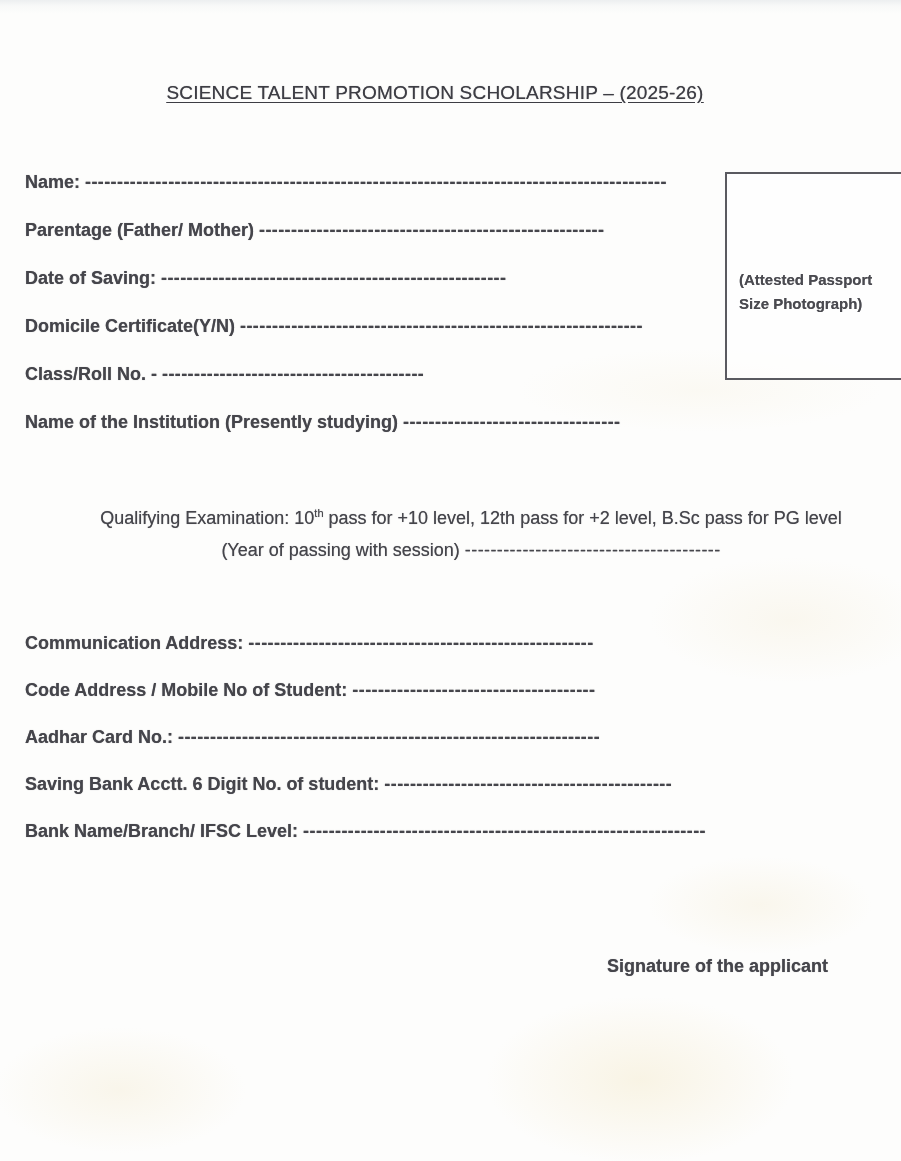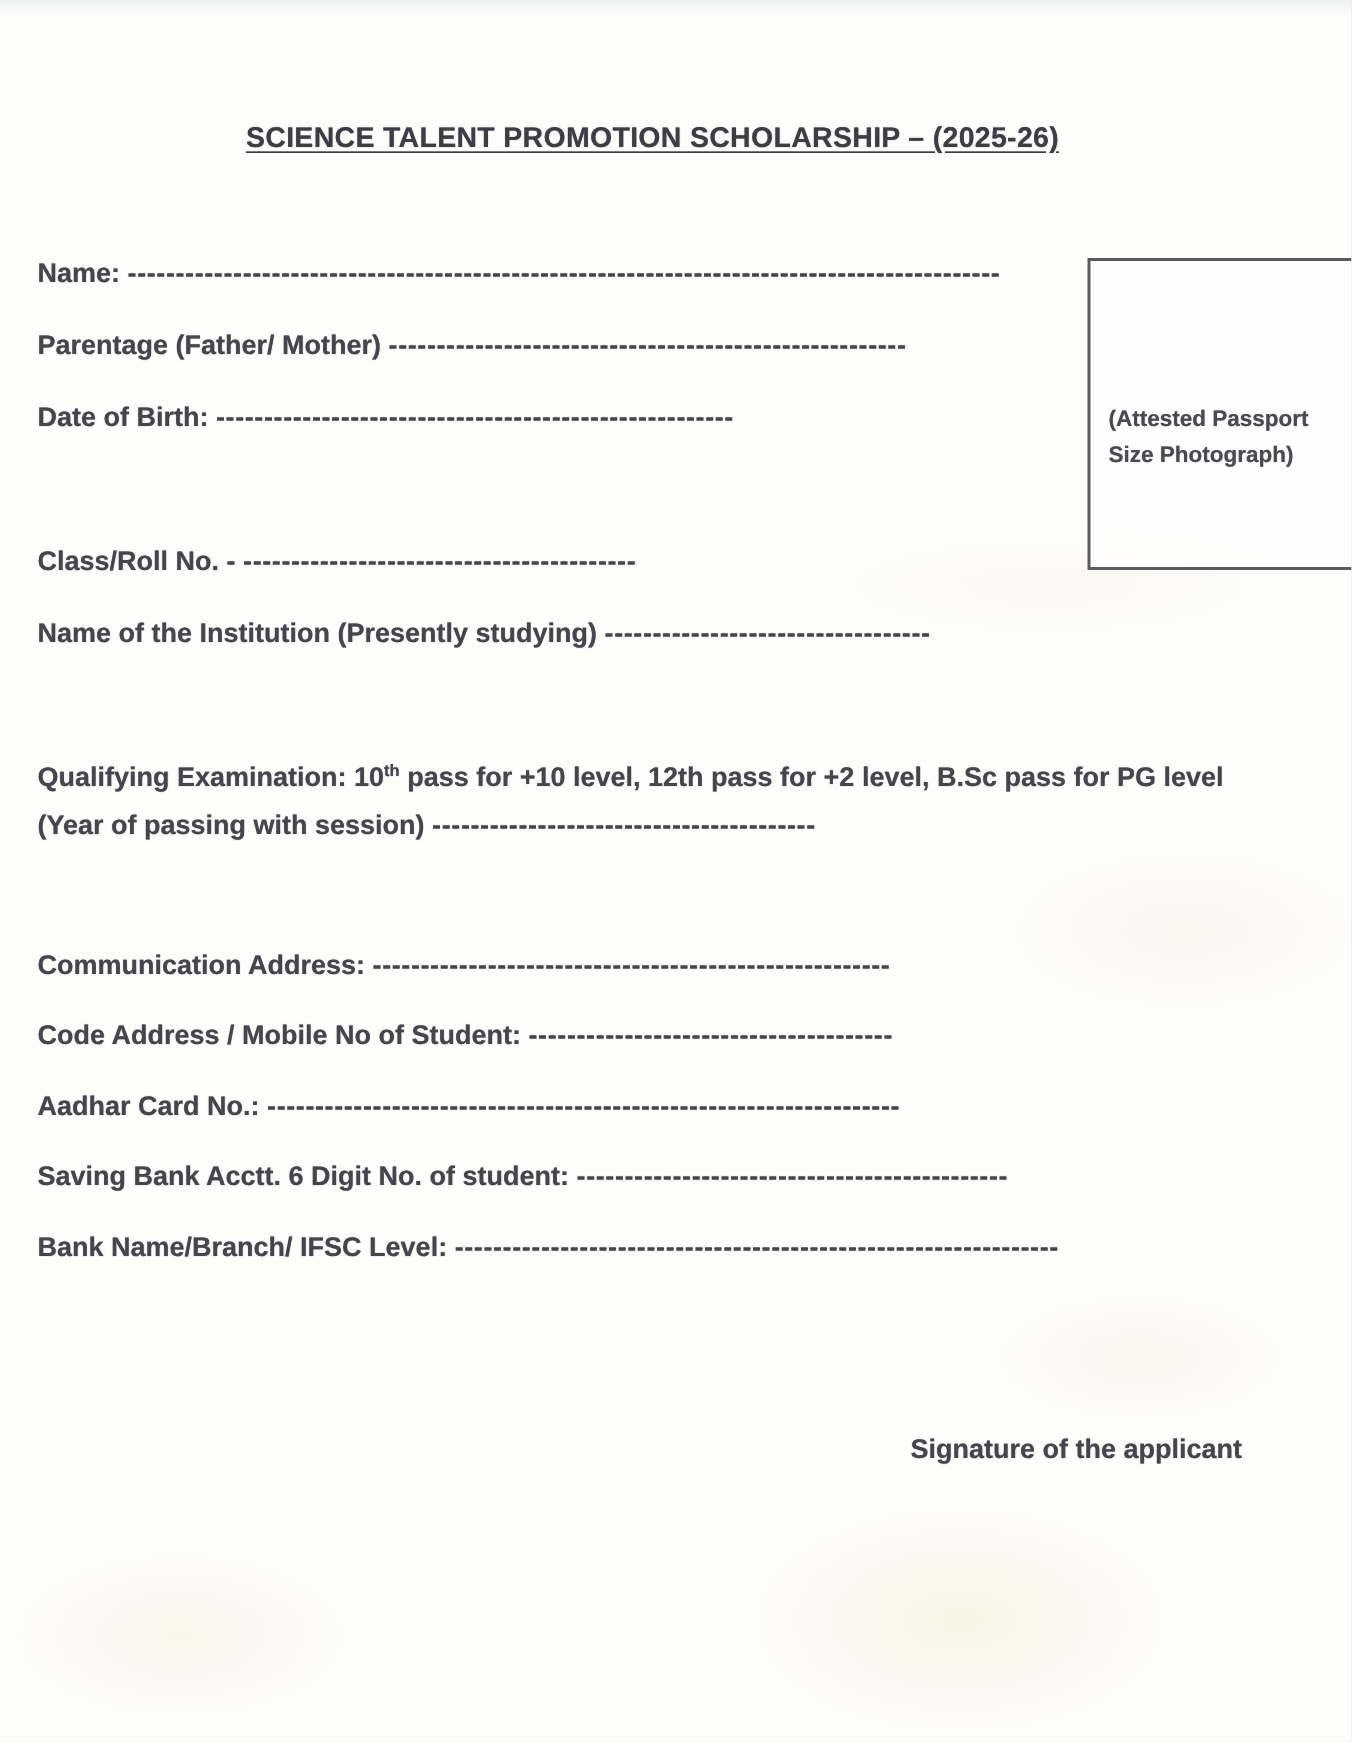--- a/index.html
+++ b/index.html
@@ -25,21 +25,21 @@
     font-family: "Liberation Sans", "DejaVu Sans", sans-serif;
     color: #45454b;
   }
   .title {
     position: absolute;
     top: 82px;
     left: 0;
     width: 870px;
     text-align: center;
     font-size: 19px;
-    font-weight: bold;
+    font-weight: normal;
     letter-spacing: 0.2px;
     text-decoration: underline;
     text-underline-offset: 3px;
     color: #3d3d44;
     text-shadow: 0 0 0.7px rgba(61,61,68,0.75);
     margin: 0;
   }
   .field-row {
     position: absolute;
     left: 25px;
@@ -49,28 +49,29 @@
     white-space: nowrap;
     overflow: hidden;
     color: #45454b;
     text-shadow: 0 0 0.7px rgba(69,69,75,0.7);
   }
   .dash-run {
     letter-spacing: 0.4px;
   }
   .qual-block {
     position: absolute;
-    left: 25px;
+    left: 41px;
     top: 502px;
     width: 860px;
     font-size: 18px;
-    font-weight: bold;
+    font-weight: normal;
     line-height: 32px;
     color: #45454b;
     text-shadow: 0 0 0.7px rgba(69,69,75,0.7);
+    text-align: center;
   }
   .qual-block sup {
     font-size: 11px;
     vertical-align: super;
     line-height: 0;
   }
   .photo-box {
     position: absolute;
     left: 725px;
     top: 172px;
@@ -116,23 +117,26 @@
 
   <div class="field-row" style="top:172px">
     <span>Name: </span><span class="dash-run">-------------------------------------------------------------------------------------------</span>
   </div>
 
   <div class="field-row" style="top:220px">
     <span>Parentage (Father/ Mother) </span><span class="dash-run">------------------------------------------------------</span>
   </div>
 
   <div class="field-row" style="top:268px">
-    <span>Date of Birth: </span><span class="dash-run">------------------------------------------------------</span>
+    <span>Date of Saving: </span><span class="dash-run">------------------------------------------------------</span>
   </div>
 
+  <div class="field-row" style="top:316px">
+    <span>Domicile Certificate(Y/N) </span><span class="dash-run">---------------------------------------------------------------</span>
+  </div>
 
   <div class="field-row" style="top:364px">
     <span>Class/Roll No. - </span><span class="dash-run">-----------------------------------------</span>
   </div>
 
   <div class="field-row" style="top:412px">
     <span>Name of the Institution (Presently studying) </span><span class="dash-run">----------------------------------</span>
   </div>
 
 

